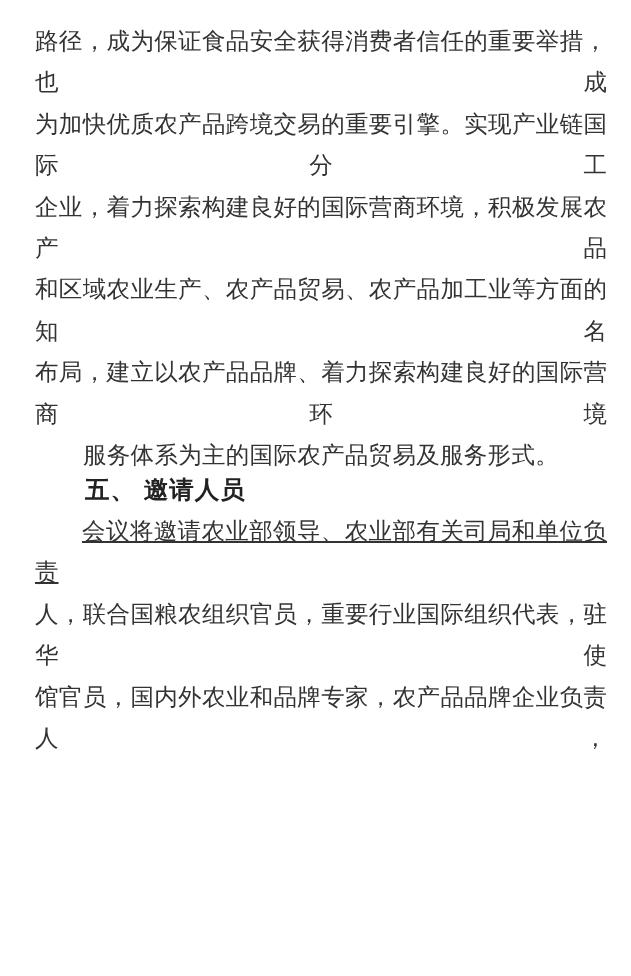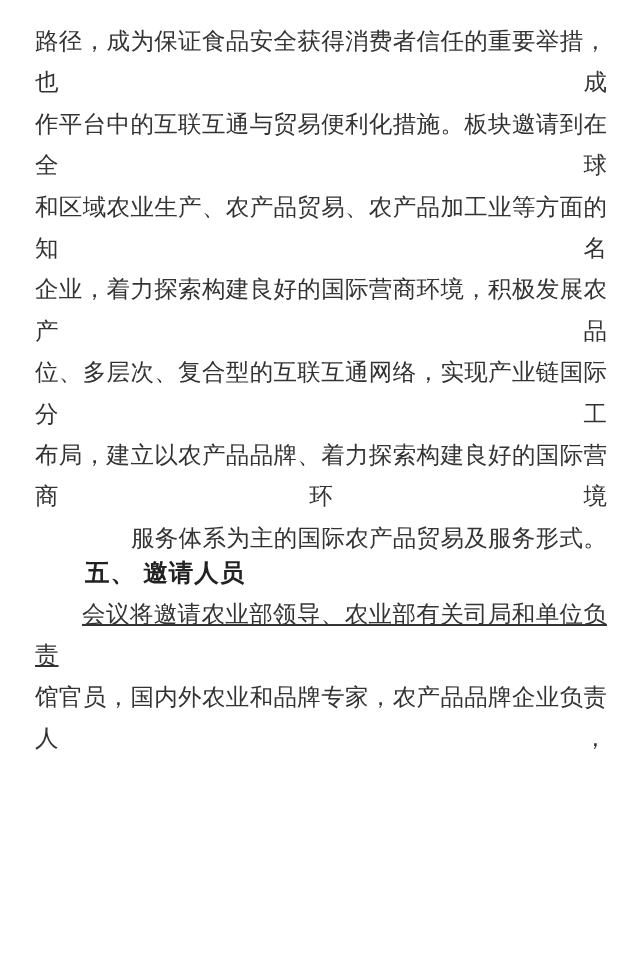--- a/index.html
+++ b/index.html
@@ -25,53 +25,53 @@
     line-height: 41.4px;
     white-space: nowrap;
   }
   .fill {
     white-space: normal;
     text-align: justify;
     text-align-last: justify;
     text-justify: inter-character;
   }
   .end {
-    text-align: right;
+    text-align: center;
     letter-spacing: 0.3px;
   }
   .indent { text-indent: 2em; text-decoration: underline; }
   .h1 {
     font-family: "Liberation Sans", "DejaVu Sans", sans-serif;
     font-weight: bold;
     color: #222222;
     font-size: 24.5px;
     line-height: 41.4px;
     text-indent: 50px;
     letter-spacing: 1px;
   }
-  .mt-h5   { margin-top: -7px; font-family: Liberation Serif, serif; }
+  .mt-h5   { margin-top: -7px; }
 </style>
 </head>
 <body>
 
 <div class="page">
   <div class="content">
 
     <div>
       <div class="line fill">路径，成为保证食品安全获得消费者信任的重要举措，也成</div>
-      <div class="line fill">作平台中的互联互通与贸易便利化措施。板块邀请到在全球</div>
+      <div class="line fill">为加快优质农产品跨境交易的重要引擎。实现产业链国际分工</div>
+      <div class="line fill">企业，着力探索构建良好的国际营商环境，积极发展农产品</div>
       <div class="line fill">和区域农业生产、农产品贸易、农产品加工业等方面的知名</div>
-      <div class="line fill">企业，着力探索构建良好的国际营商环境，积极发展农产品</div>
-      <div class="line fill">位、多层次、复合型的互联互通网络，实现产业链国际分工</div>
       <div class="line fill">布局，建立以农产品品牌、着力探索构建良好的国际营商环境</div>
       <div class="line end">服务体系为主的国际农产品贸易及服务形式。</div>
     </div>
 
     <div class="h1 mt-h5">五、 邀请人员</div>
 
     <div>
       <div class="line fill indent">会议将邀请农业部领导、农业部有关司局和单位负责</div>
+      <div class="line fill">人，联合国粮农组织官员，重要行业国际组织代表，驻华使</div>
       <div class="line fill">馆官员，国内外农业和品牌专家，农产品品牌企业负责人，</div>
 
     </div>
 
   </div>
 </div>
 
 </body></html>

